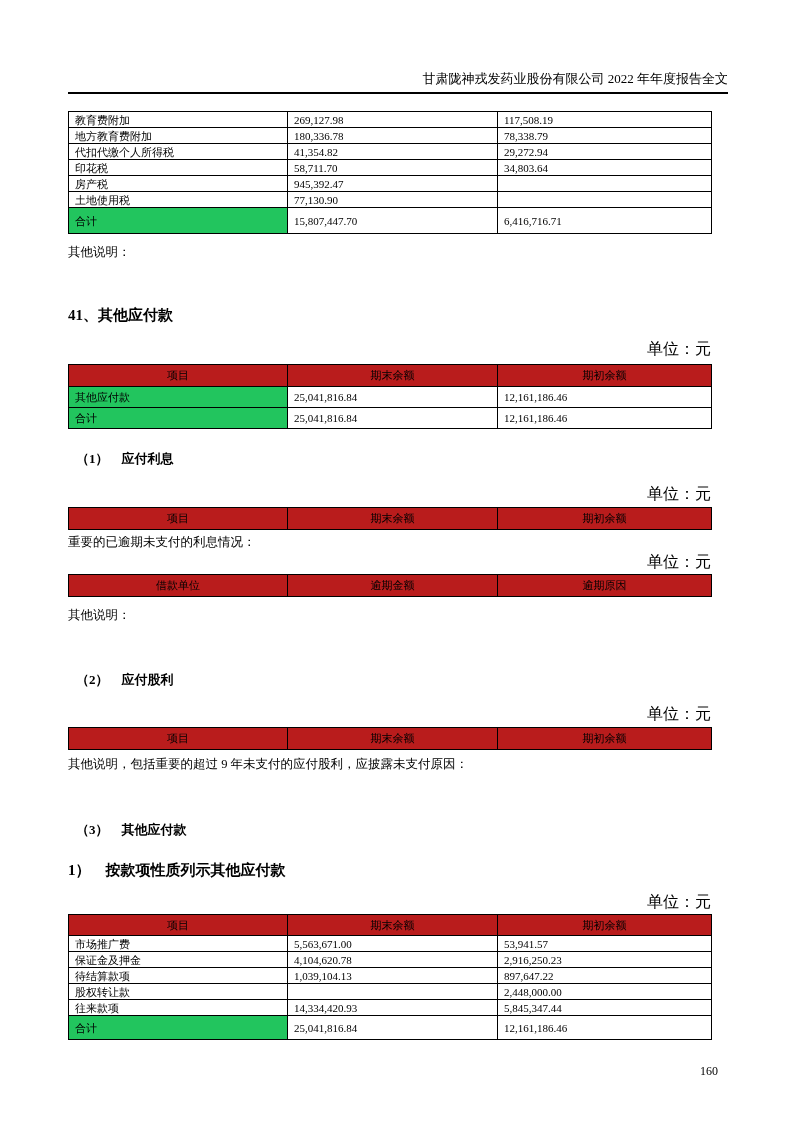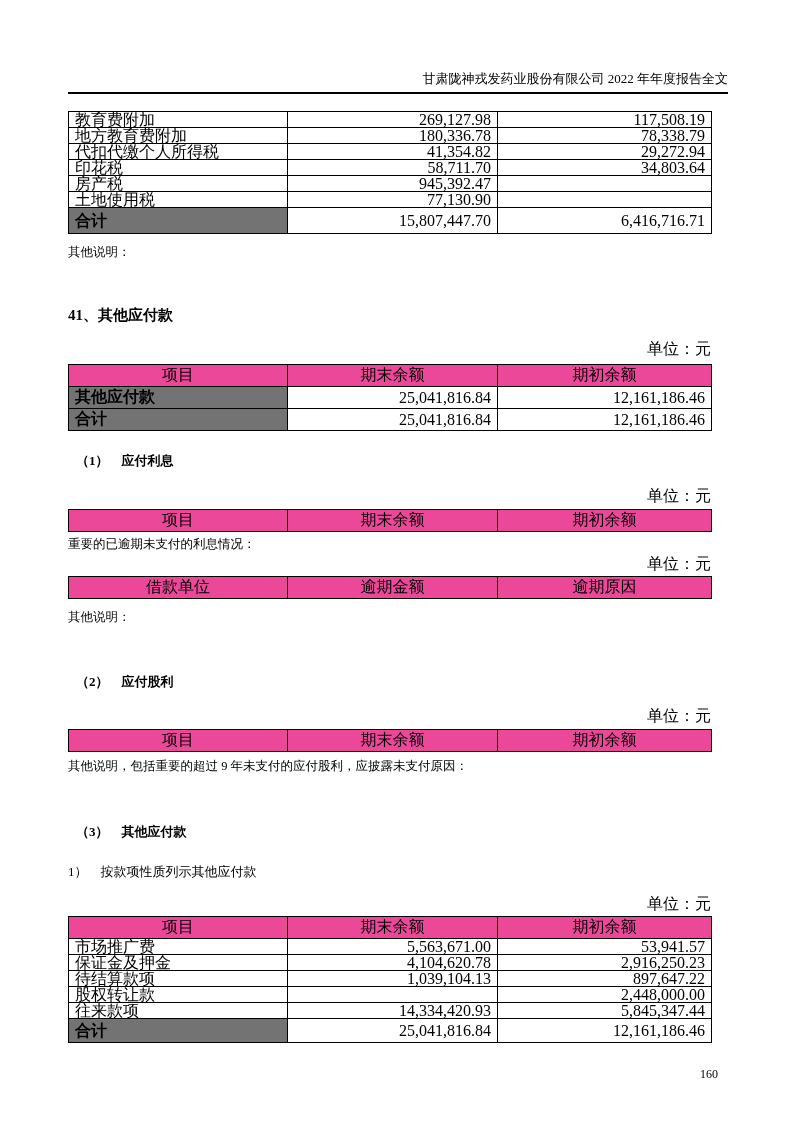--- a/index.html
+++ b/index.html
@@ -24,40 +24,40 @@
     font-size: 13px;
     line-height: 15px;
     padding-bottom: 6px;
     border-bottom: 2px solid #000;
   }
   
   table {
     border-collapse: collapse;
     width: 643px;
     table-layout: fixed;
-    font-size: 16px;
+    font-size: 11px;
   }
   col.c1 { width: 219px; }
   col.c2 { width: 210px; }
   col.c3 { width: 214px; }
   td, th {
     border: 1px solid #000;
     padding: 0 6px;
     overflow: hidden;
     white-space: nowrap;
     font-weight: normal;
   }
   th {
-    background: #ec4899;
+    background: #b91c1c;
     text-align: center;
     height: 22px;
   }
   td.item { text-align: left; }
-  td.num  { text-align: right; }
-  .shade  { background: #737373; font-weight: bold; }
+  td.num  { }
+  .shade  { background: #22c55e; }
   .t-cont td { height: 16px; line-height: 14px; }
   .t-cont tr.total-row td { height: 26px; }
   .t-sum td { height: 21px; }
   .t-nature td { height: 16px; line-height: 14px; }
   .t-nature tr.total-row td { height: 24px; }
   .t-nature th { height: 21px; }
   
   .note { font-size: 12.5px; line-height: 16px; }
   .unit-label {
     text-align: right;
@@ -71,23 +71,23 @@
     font-weight: bold;
     margin-top: 46px;
   }
   h3.subsec {
     font-size: 13px;
     line-height: 16px;
     font-weight: bold;
     padding-left: 8px;
   }
   h4.subsub {
-    font-size: 13px;
+    font-size: 15px;
     line-height: 16px;
-    font-weight: normal;
+    font-weight: bold;
   }
   .page-number {
     margin-top: 24px;
     text-align: right;
     font-size: 12px;
     margin-right: 10px;
   }
   
   .mt-table-a { margin-top: 17px; }
   .mt-note-a  { margin-top: 10px; }

